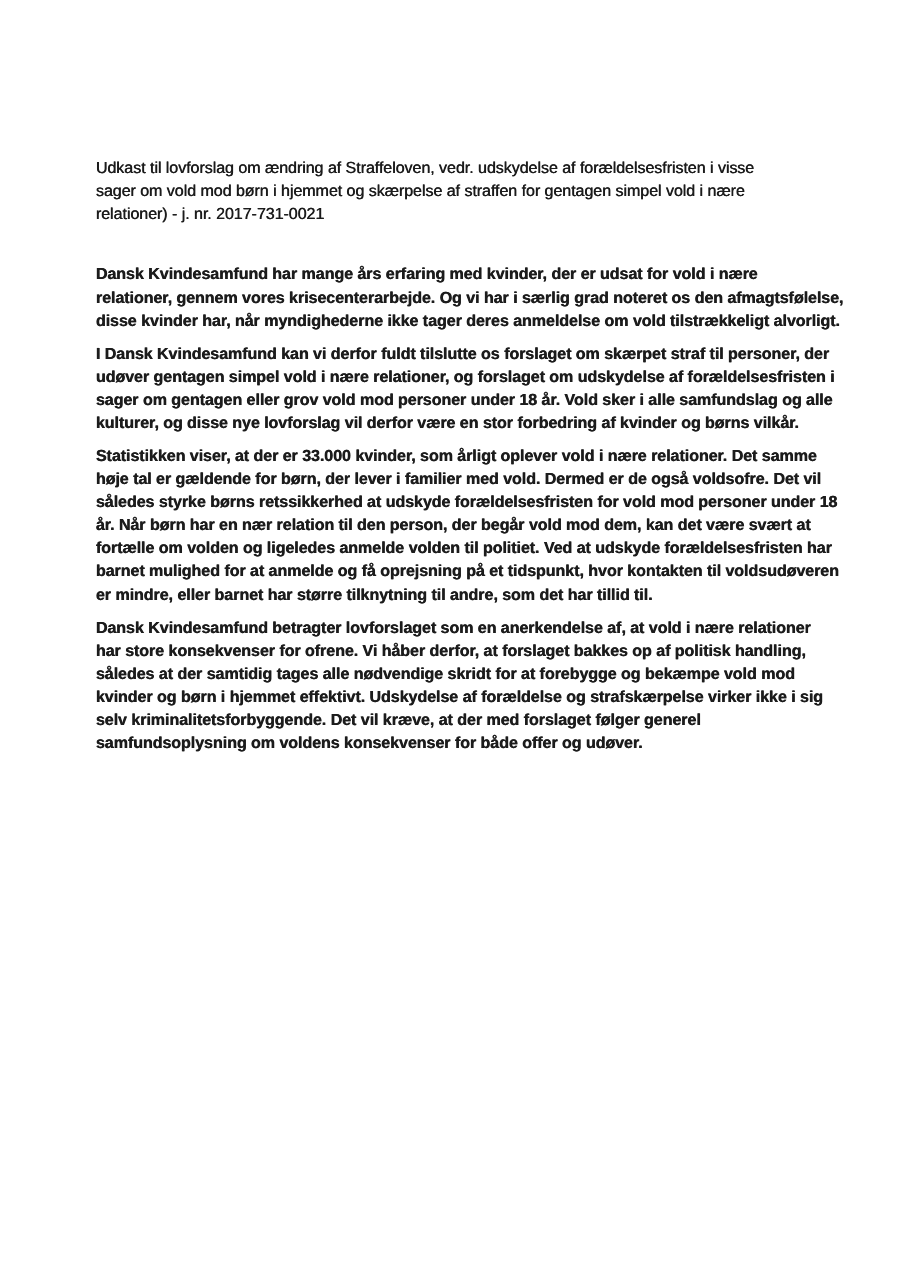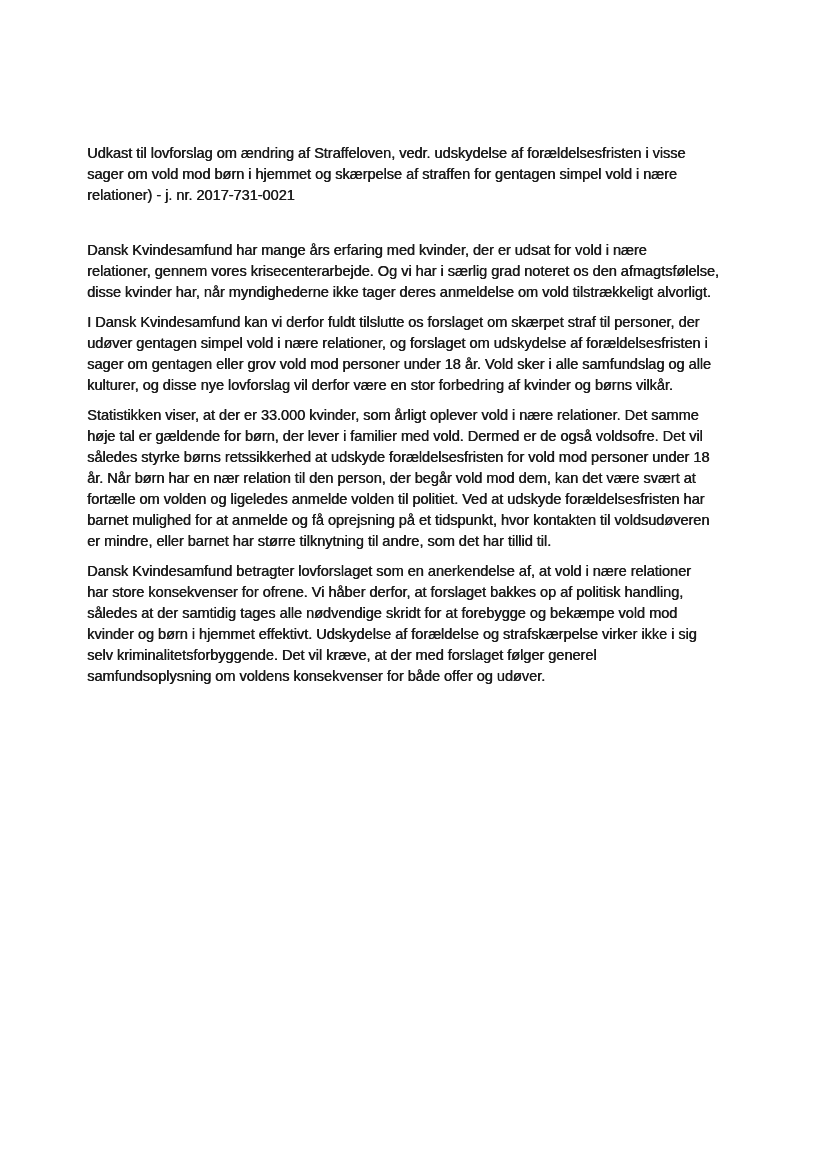--- a/index.html
+++ b/index.html
@@ -32,20 +32,21 @@
     font-size: 14.6px;
     font-weight: 400;
     white-space: pre;            
     text-shadow: 0.45px 0 0 currentColor; 
   }
   .doc-heading {
     margin-bottom: 34px;
   }
   .doc-para {
     margin-bottom: 9px;
+    font-weight: bold;
   }
 </style>
 </head>
 <body>
 
 <div class="page">
   <h1 class="doc-heading">Udkast til lovforslag om ændring af Straffeloven, vedr. udskydelse af forældelsesfristen i visse
 sager om vold mod børn i hjemmet og skærpelse af straffen for gentagen simpel vold i nære
 relationer) - j. nr. 2017-731-0021</h1>
 

